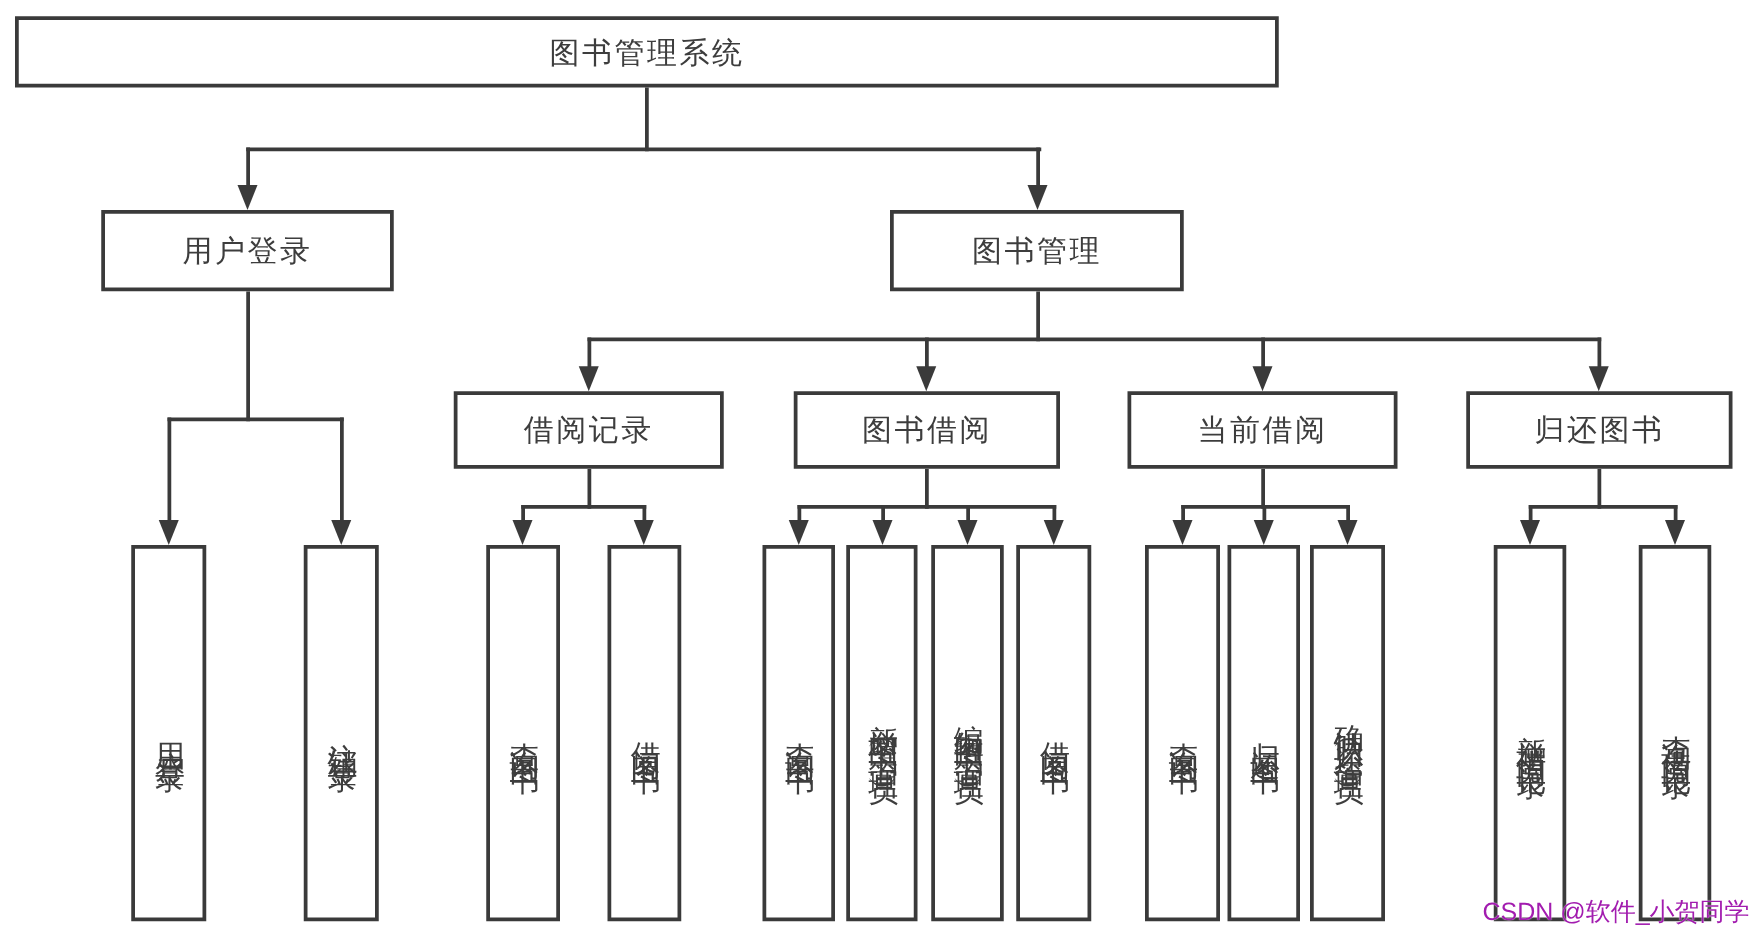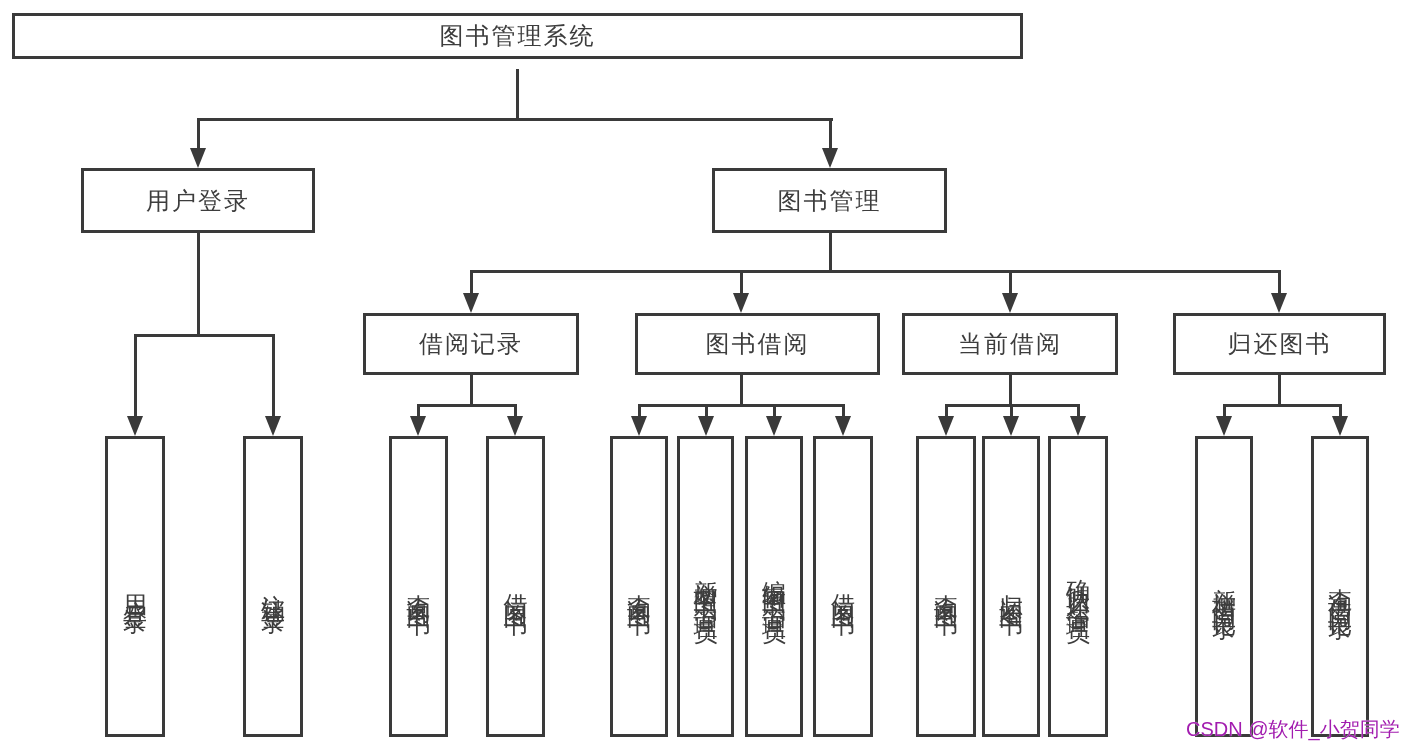--- a/index.html
+++ b/index.html
@@ -62,21 +62,21 @@
     white-space: nowrap;
     z-index: 5;
     text-shadow: 0 0 1px #ffffff;
   }
 </style>
 </head>
 <body>
 
 <div class="stage">
 
-  <div class="box h-box" style="left:12px; top:13px; width:1011px; height:46px;">
+  <div class="box h-box" style="left:12px; top:13px; width:1011px; height:57px;">
     <span>图书管理系统</span>
   </div>
 
   <div class="line" style="left:516px; top:69px; width:3px; height:52px;"></div>
   <div class="line" style="left:197px; top:118px; width:636px; height:3px;"></div>
   <div class="line" style="left:197px; top:118px; width:3px; height:33px;"></div>
   <div class="arrow" style="left:190px; top:148px;"></div>
   <div class="line" style="left:829px; top:118px; width:3px; height:33px;"></div>
   <div class="arrow" style="left:822px; top:148px;"></div>
 
@@ -101,21 +101,21 @@
   <div class="line" style="left:740px; top:270px; width:3px; height:26px;"></div>
   <div class="arrow" style="left:733px; top:293px;"></div>
   <div class="line" style="left:1009px; top:270px; width:3px; height:26px;"></div>
   <div class="arrow" style="left:1002px; top:293px;"></div>
   <div class="line" style="left:1278px; top:270px; width:3px; height:26px;"></div>
   <div class="arrow" style="left:1271px; top:293px;"></div>
 
   <div class="box h-box" style="left:363px; top:313px; width:216px; height:62px;">
     <span>借阅记录</span>
   </div>
-  <div class="box h-box" style="left:635px; top:313px; width:245px; height:62px;">
+  <div class="box h-box" style="left:635px; top:313px; width:213px; height:62px;">
     <span>图书借阅</span>
   </div>
   <div class="box h-box" style="left:902px; top:313px; width:216px; height:62px;font-family:Liberation Mono, monospace;">
     <span>当前借阅</span>
   </div>
   <div class="box h-box" style="left:1173px; top:313px; width:213px; height:62px;">
     <span>归还图书</span>
   </div>
 
   <div class="line" style="left:470px; top:375px; width:3px; height:32px;"></div>

